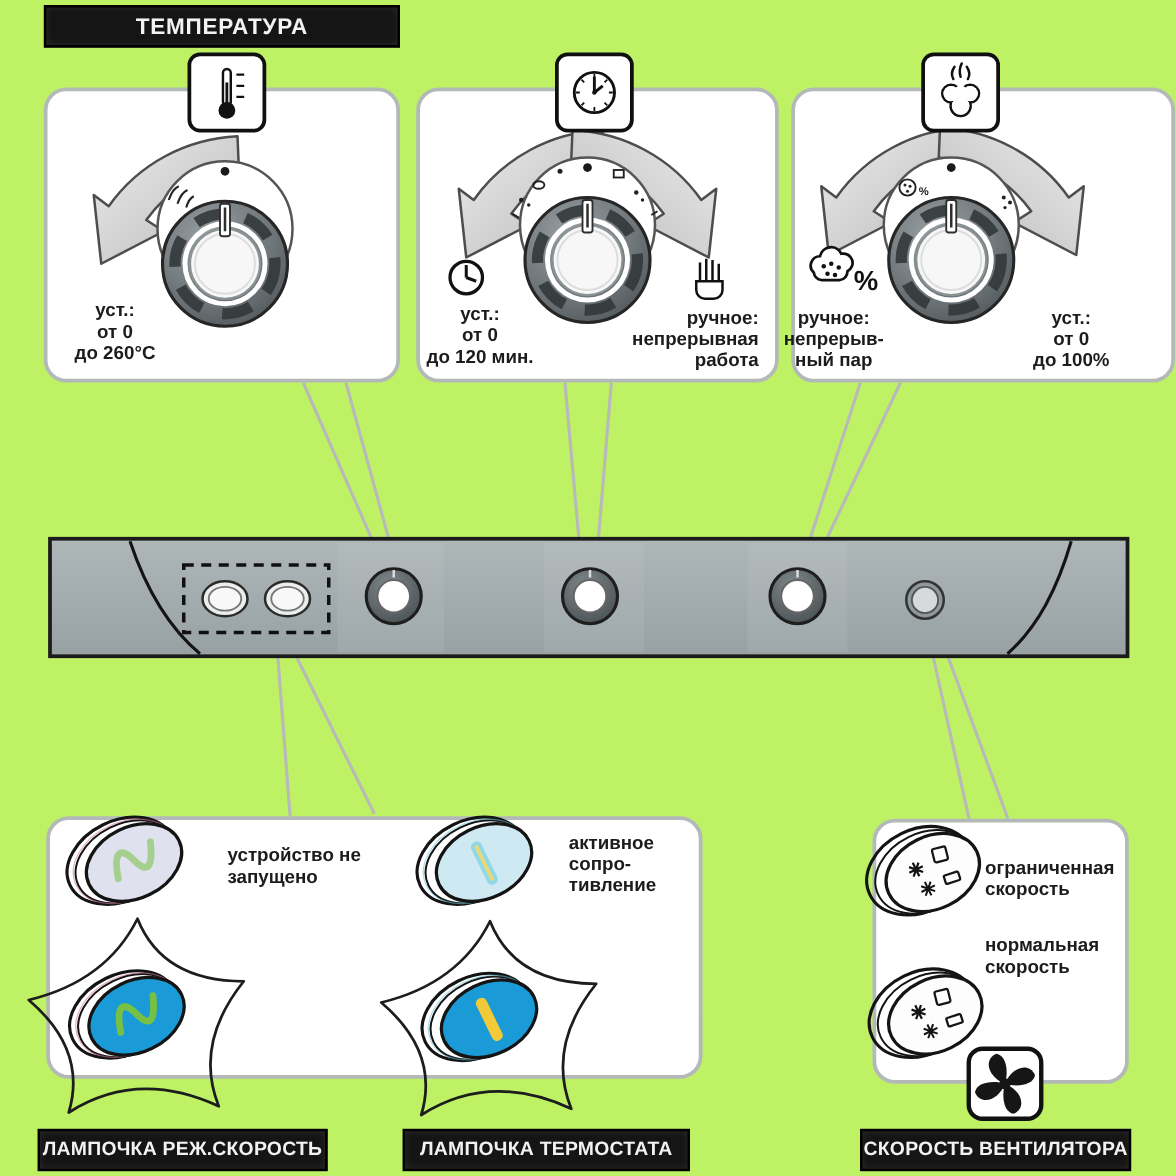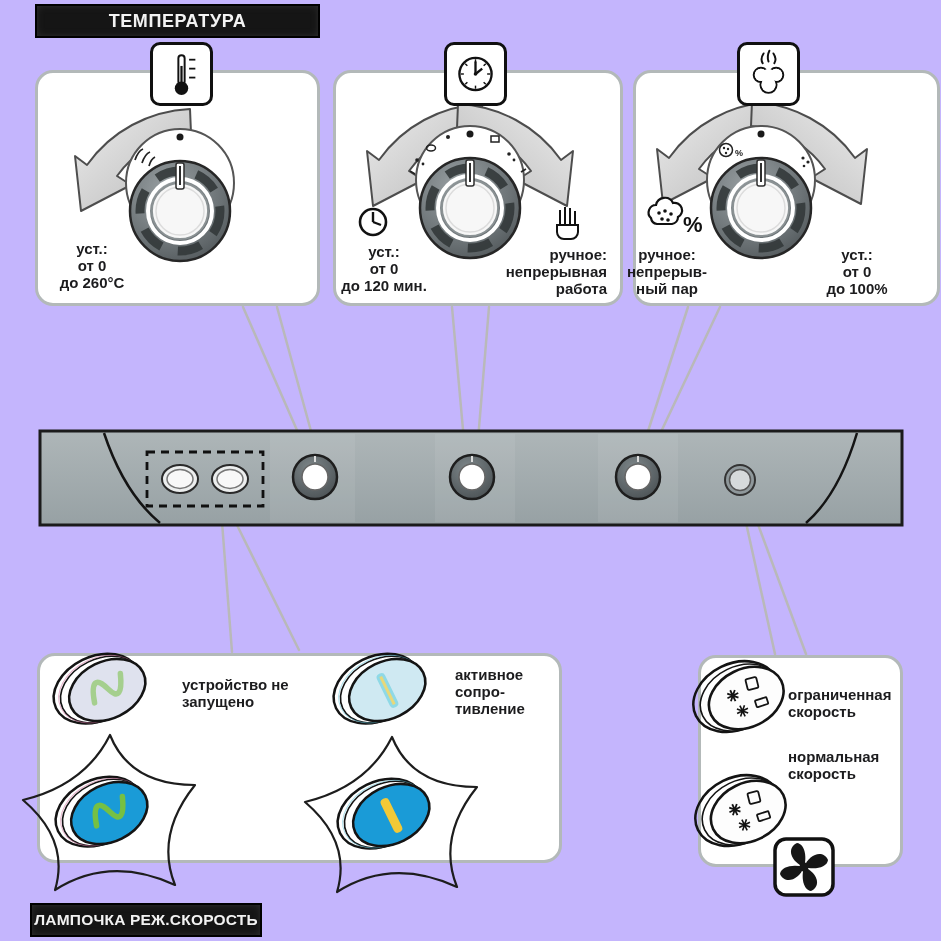--- a/index.html
+++ b/index.html
@@ -1,16 +1,16 @@
 <!DOCTYPE html>
 <html><head>
 <meta charset="utf-8">
 <style>
   html,body{margin:0;padding:0;background:#fff}
-  #stage{position:relative;width:941px;height:941px;background:#c4b5fd;overflow:hidden;
+  #stage{position:relative;width:941px;height:941px;background:#bef264;overflow:hidden;
          font-family:"Liberation Sans",sans-serif}
   .abs{position:absolute}
   .callout{position:absolute;background:#fff;border:3px solid #b3b9b9;border-radius:18px;z-index:1}
   .boxsvg{position:absolute;z-index:2}
   .bar{position:absolute;height:34px;background:#151515;color:#f2f2f2;display:flex;align-items:center;
        justify-content:center;font:700 18px/1 "Liberation Sans",sans-serif;letter-spacing:.6px;
        box-shadow:inset 0 0 0 2px #000,inset 0 0 8px #3a3a3a;z-index:5}
   .bar.small{font-size:15.5px;letter-spacing:.2px}
   .lbl{position:absolute;font:700 15px/1.14 "Liberation Sans",sans-serif;color:#1c1c1e;
        white-space:pre-line;z-index:4}
@@ -324,14 +324,16 @@
     <g fill="#161616">
       <path d="M32,30 C19,25 14,11 25,6 C33,7 35,20 32,30 Z"></path>
       <path d="M32,30 C19,25 14,11 25,6 C33,7 35,20 32,30 Z" transform="rotate(90 32 30)"></path>
       <path d="M32,30 C19,25 14,11 25,6 C33,7 35,20 32,30 Z" transform="rotate(180 32 30)"></path>
       <path d="M32,30 C19,25 14,11 25,6 C33,7 35,20 32,30 Z" transform="rotate(270 32 30)"></path>
       <circle cx="32" cy="30" r="4.5"></circle>
     </g>
   </svg>
 
   <div class="bar small" style="left:30px;top:903px;width:232px">ЛАМПОЧКА РЕЖ.СКОРОСТЬ</div>
+  <div class="bar small" style="left:322px;top:903px;width:230px">ЛАМПОЧКА ТЕРМОСТАТА</div>
+  <div class="bar small" style="left:688px;top:903px;width:217px">СКОРОСТЬ ВЕНТИЛЯТОРА</div>
 
 </div>
 
 </body></html>

